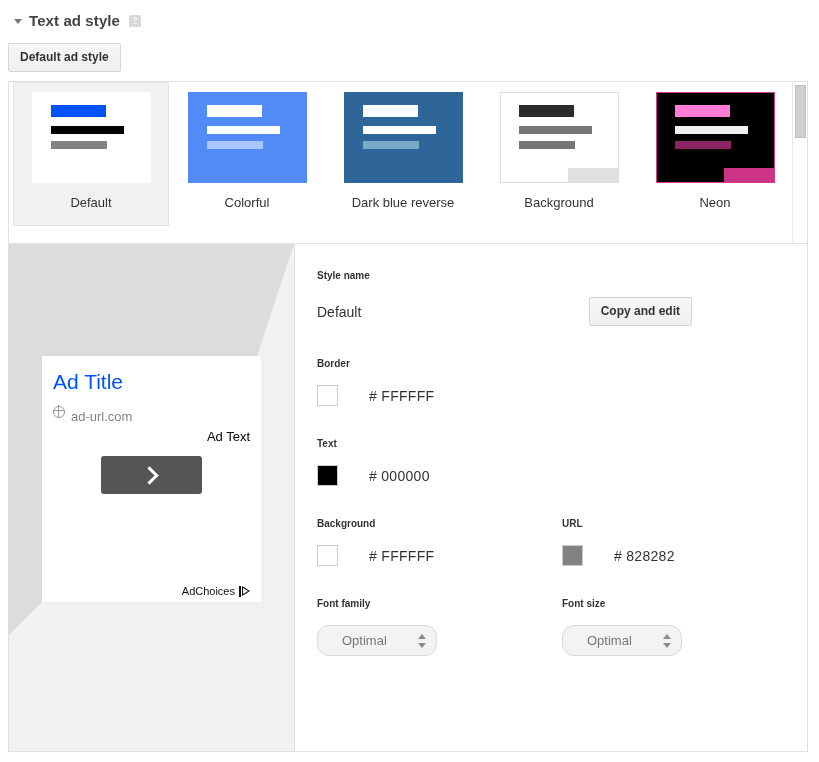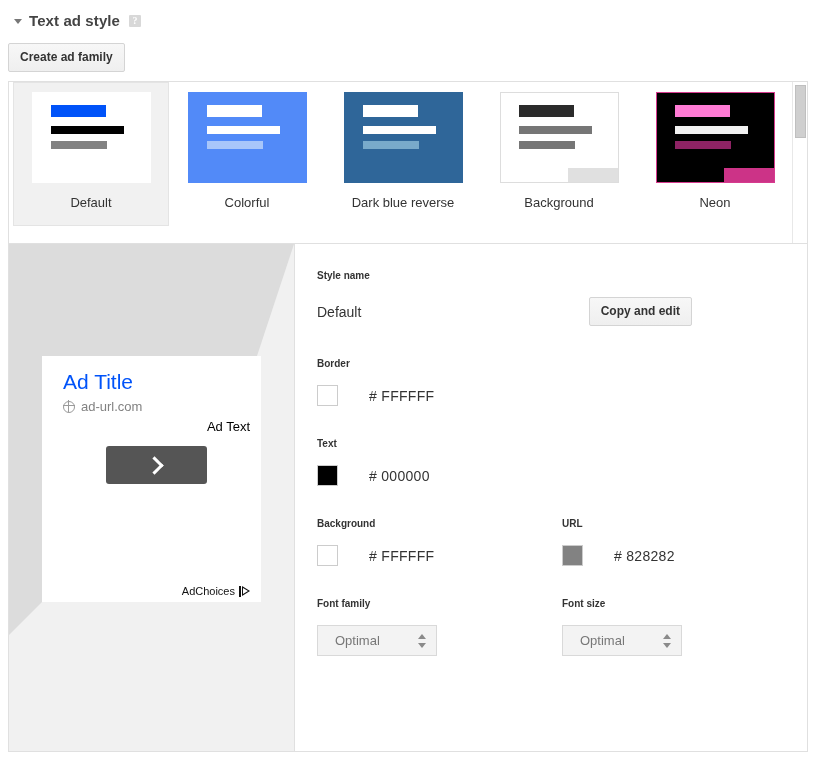--- a/index.html
+++ b/index.html
@@ -197,21 +197,21 @@
     border-bottom: 33px solid transparent;
   }
   .ad-card {
     position: absolute;
     left: 33px;
     top: 112px;
     width: 219px;
     height: 246px;
     background: #ffffff;
     box-sizing: border-box;
-    padding: 14px 11px 0 21px;
+    padding: 14px 11px 0 11px;
     overflow: hidden;
   }
   .ad-title {
     font-size: 21px;
     color: #0053f9;
     line-height: 24px;
     margin-bottom: 5px;
   }
   .ad-url-row {
     display: flex;
@@ -238,20 +238,21 @@
   .globe-icon::after {
     content: "";
     position: absolute;
     left: -1.5px; top: 3.6px;
     width: 12px; height: 1.2px;
     background: #9a9a9a;
   }
   .ad-url-text {
     color: #828282;
     font-size: 13px;
+    margin-top: 10px;
   }
   .ad-text {
     color: #000000;
     font-size: 13px;
     margin-bottom: 12px;
   }
   .ad-cta {
     width: 101px;
     height: 38px;
     background: #555555;
@@ -358,25 +359,25 @@
     display: flex;
     align-items: center;
     justify-content: space-between;
     width: 375px;
   }
   .select-box {
     width: 120px;
     height: 31px;
     border: 1px solid #d9d9d9;
     background: #f3f3f3;
-    border-radius: 0;
-    box-sizing: border-box;
-    display: flex;
-    align-items: center;
-    padding: 0 17px;
+    border-radius: 12px;
+    box-sizing: border-box;
+    display: flex;
+    align-items: center;
+    padding: 0 24px;
     color: #777777;
     font-size: 13px;
     cursor: pointer;
     position: relative;
   }
   .select-box .spin {
     position: absolute;
     right: 9px;
     top: 50%;
     transform: translateY(-50%);
@@ -404,21 +405,21 @@
 </head>
 <body>
 
 <div class="page-header">
   <span class="disclosure-triangle"></span>
   <span class="page-title">Text ad style</span>
   <span class="help-icon">?</span>
 </div>
 
 <div class="toolbar">
-  <span class="btn">Create ad family</span>
+  <span class="btn">Default ad style</span>
 </div>
 
 <div class="styles-strip">
   <div class="styles-track" id="styles-track">
       <div class="style-tile selected">
         <div class="thumb" style="background: rgb(255, 255, 255); border: 1px solid rgb(255, 255, 255);">
           <div class="bar title" style="background: rgb(0, 83, 249);"></div>
           <div class="bar text" style="background: rgb(0, 0, 0);"></div>
           <div class="bar url" style="background: rgb(130, 130, 130);"></div>
         </div>

